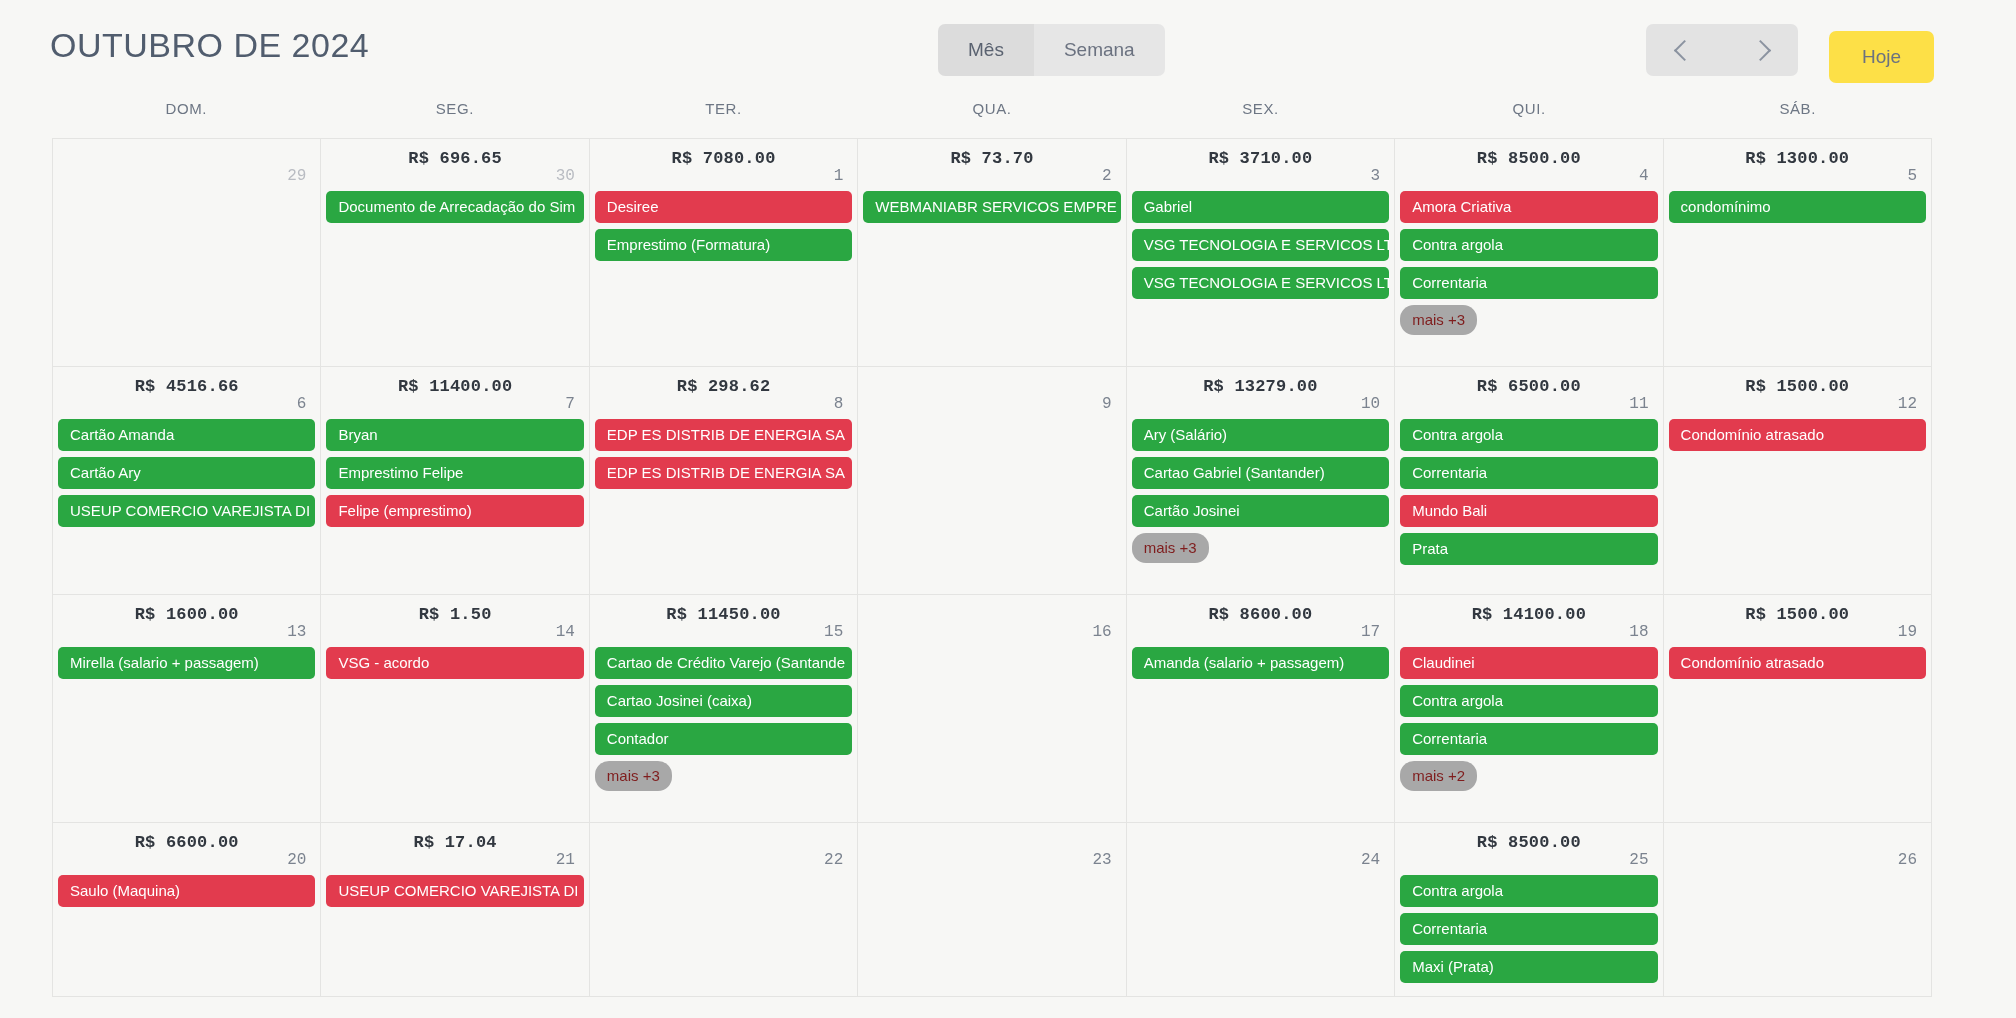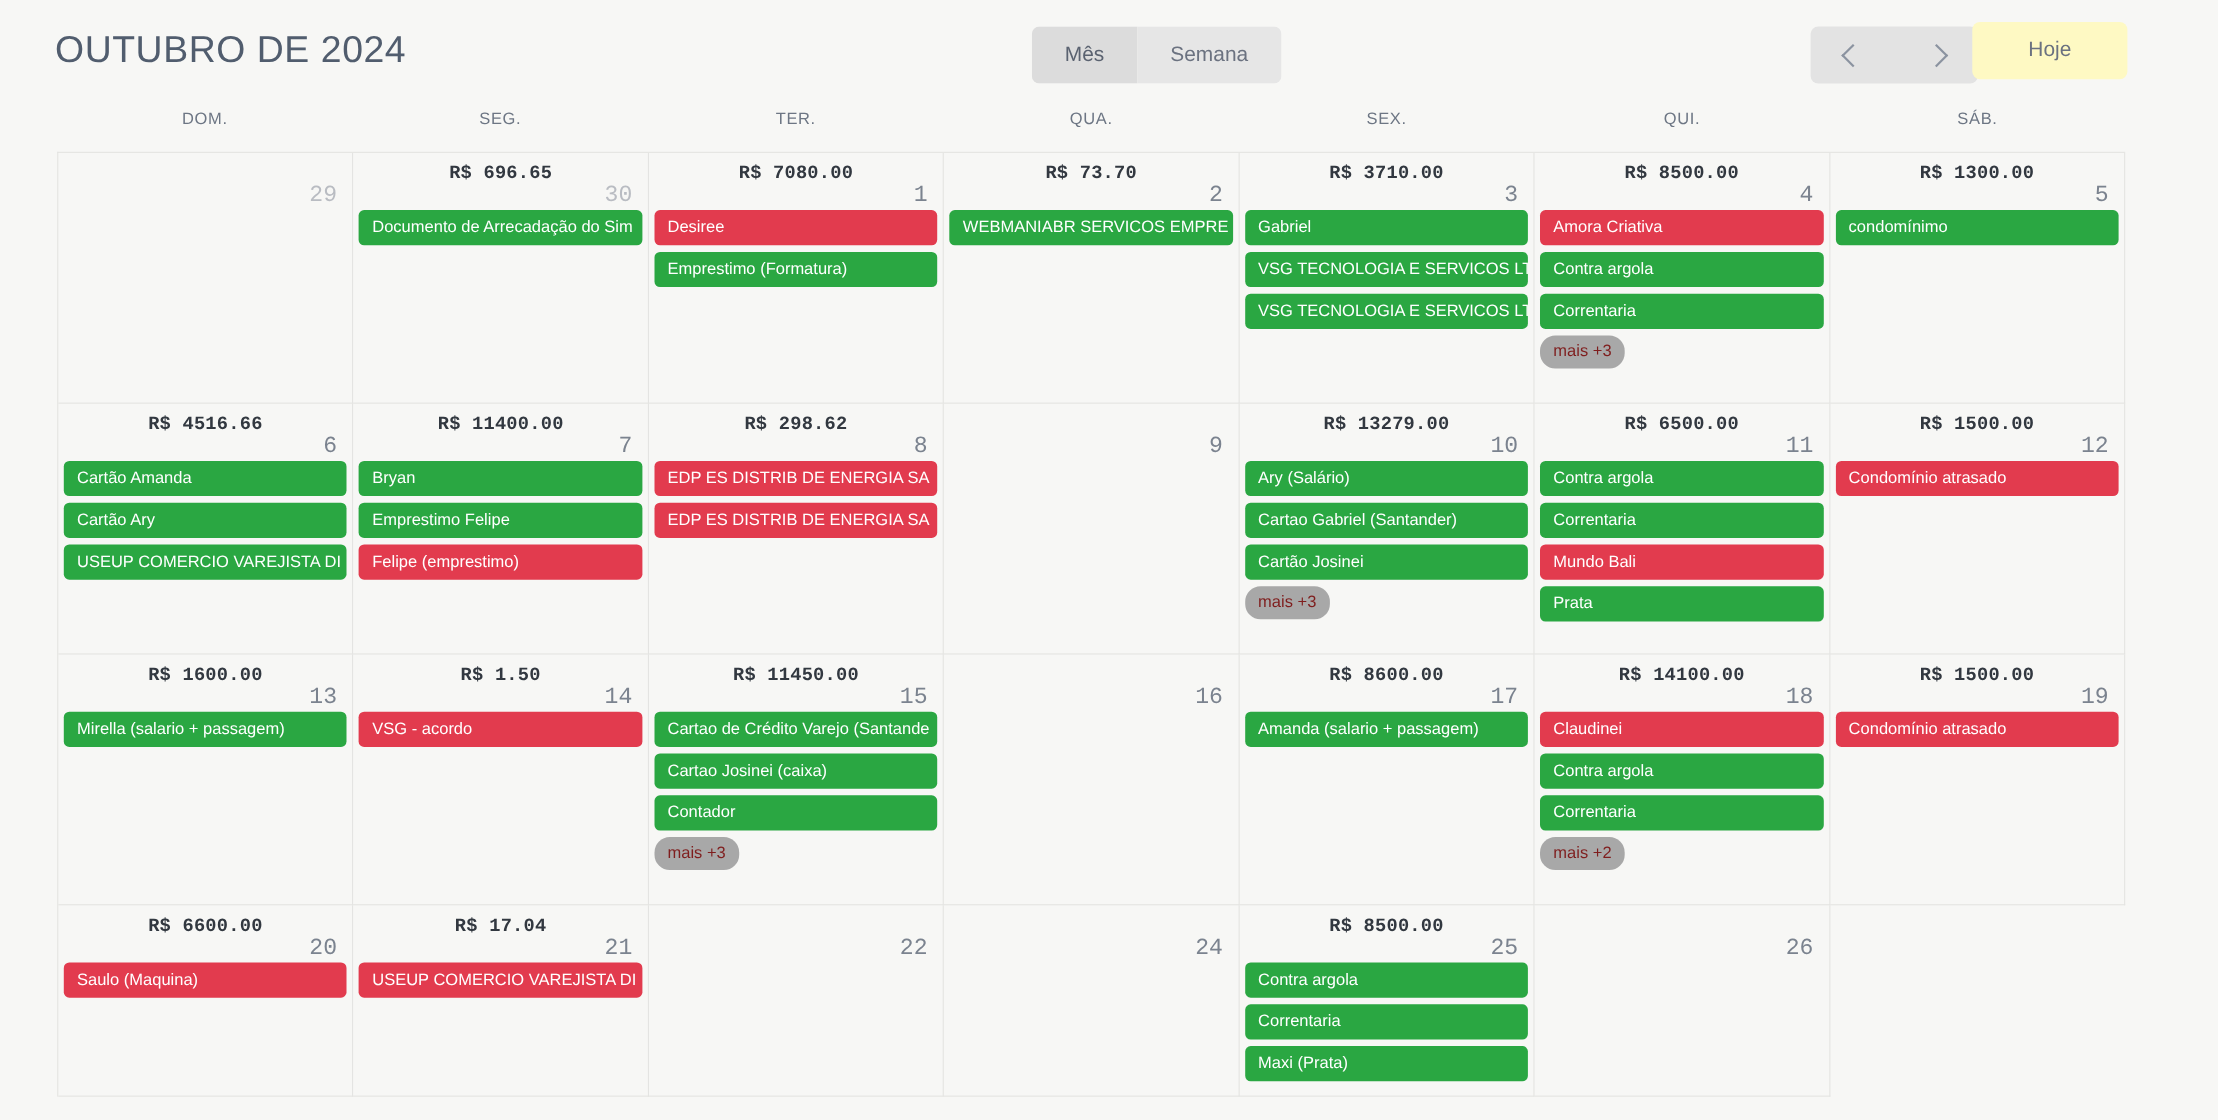--- a/index.html
+++ b/index.html
@@ -38,23 +38,23 @@
     position:absolute;right:186px;top:24px;
     display:flex;background:#e3e3e3;border-radius:7px;
     height:52px;align-items:center;
   }
   .nav-group .navbtn{
     background:transparent;border:none;outline:none;cursor:pointer;
     width:76px;height:52px;display:flex;align-items:center;justify-content:center;
     color:#8b93a0;
   }
   .today-btn{
-    position:absolute;right:50px;top:20px;
-    background:#fef9c3;border:none;outline:none;cursor:pointer;
-    height:52px;padding:0 51px;border-radius:7px;
+    position:absolute;right:50px;top:31px;
+    background:#fde047;border:none;outline:none;cursor:pointer;
+    height:52px;padding:0 33px;border-radius:7px;
     font-size:19px;color:#6b7280;
     font-family:"Liberation Sans", sans-serif;
   }
   .chev{width:13px;height:13px;border-top:2.5px solid #8b93a0;border-right:2.5px solid #8b93a0;display:block;}
   .chev.left{transform:rotate(-135deg);}
   .chev.right{transform:rotate(45deg);}
 
   
   .dayheads{
     display:grid;grid-template-columns:repeat(7,1fr);
@@ -87,21 +87,21 @@
   .cell-head{
     position:relative;height:52px;font-family:Liberation Mono, monospace;
   }
   .total{
     position:absolute;left:0;right:0;top:10px;
     text-align:center;font-size:17px;font-weight:bold;
     color:#323840;letter-spacing:.2px;
   }
   .daynum{
     position:absolute;right:14px;top:28px;
-    font-size:21px;color:#7b838f;font-weight:400;
+    font-size:16px;color:#7b838f;font-weight:400;
   }
   .events{padding:0 5px;}
   .ev{
     height:32px;line-height:32px;
     border-radius:5px;margin-bottom:6px;
     padding:0 12px;font-size:15px;color:#ffffff;
     white-space:nowrap;overflow:hidden;
     cursor:pointer;box-sizing:border-box;
     font-weight:400;
   }
@@ -363,20 +363,27 @@
         <div class="cell">
           <div class="cell-head">
             <div class="total"></div>
             <div class="daynum">22</div>
           </div>
           <div class="events"></div>
         </div>
         <div class="cell">
           <div class="cell-head">
             <div class="total"></div>
+            <div class="daynum">23</div>
+          </div>
+          <div class="events"></div>
+        </div>
+        <div class="cell">
+          <div class="cell-head">
+            <div class="total"></div>
             <div class="daynum">24</div>
           </div>
           <div class="events"></div>
         </div>
         <div class="cell">
           <div class="cell-head">
             <div class="total">R$ 8500.00</div>
             <div class="daynum">25</div>
           </div>
           <div class="events">

